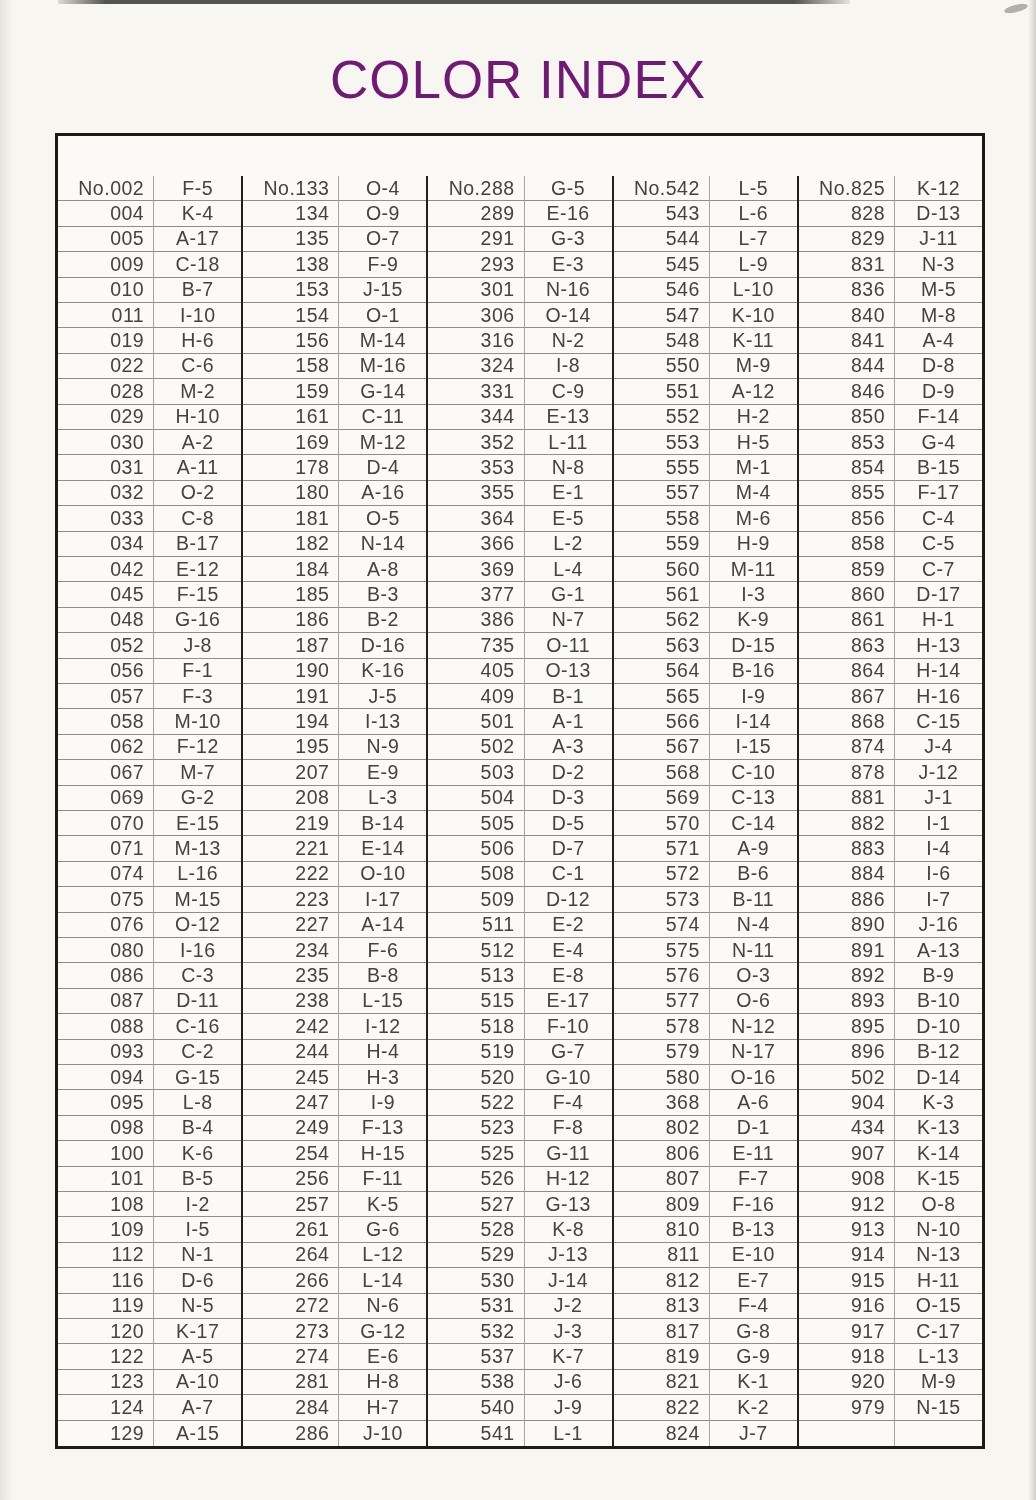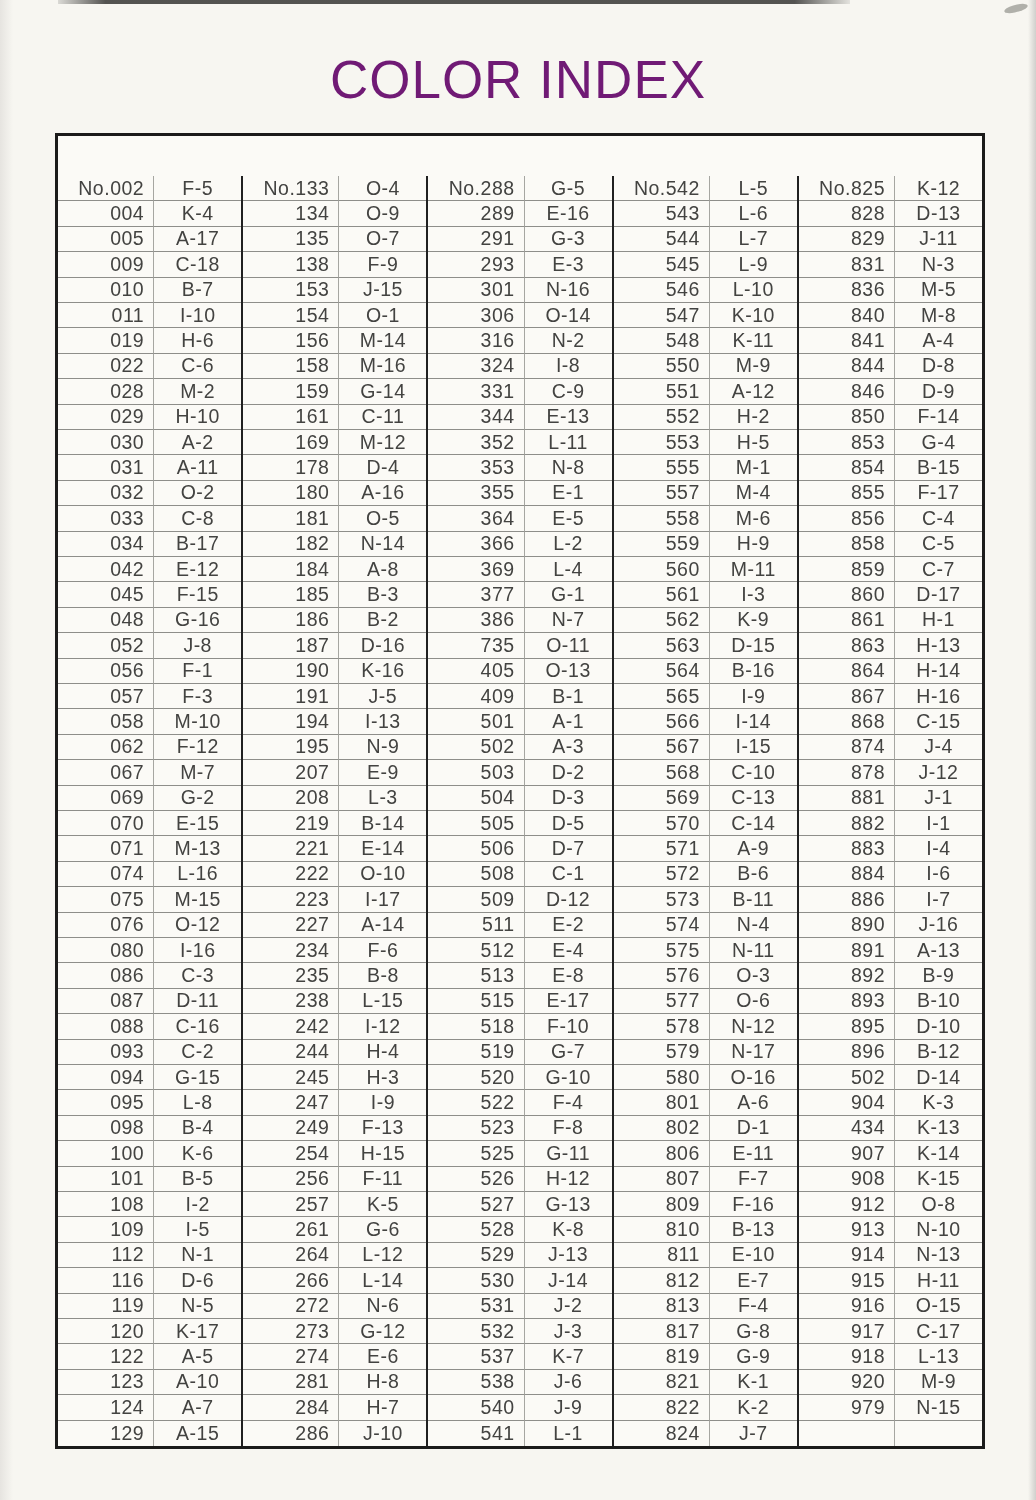--- a/index.html
+++ b/index.html
@@ -462,21 +462,21 @@
       <div class="cell num">576</div>
       <div class="cell code">O-3</div>
       <div class="cell num">577</div>
       <div class="cell code">O-6</div>
       <div class="cell num">578</div>
       <div class="cell code">N-12</div>
       <div class="cell num">579</div>
       <div class="cell code">N-17</div>
       <div class="cell num">580</div>
       <div class="cell code">O-16</div>
-      <div class="cell num">801</div>
+      <div class="cell num">368</div>
       <div class="cell code">A-6</div>
       <div class="cell num">802</div>
       <div class="cell code">D-1</div>
       <div class="cell num">806</div>
       <div class="cell code">E-11</div>
       <div class="cell num">807</div>
       <div class="cell code">F-7</div>
       <div class="cell num">809</div>
       <div class="cell code">F-16</div>
       <div class="cell num">810</div>

